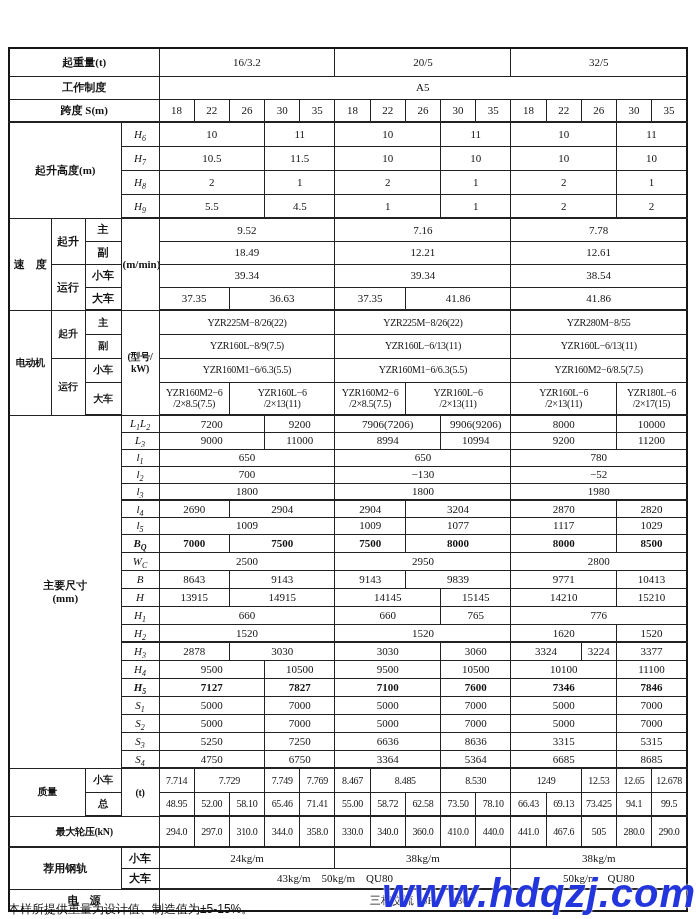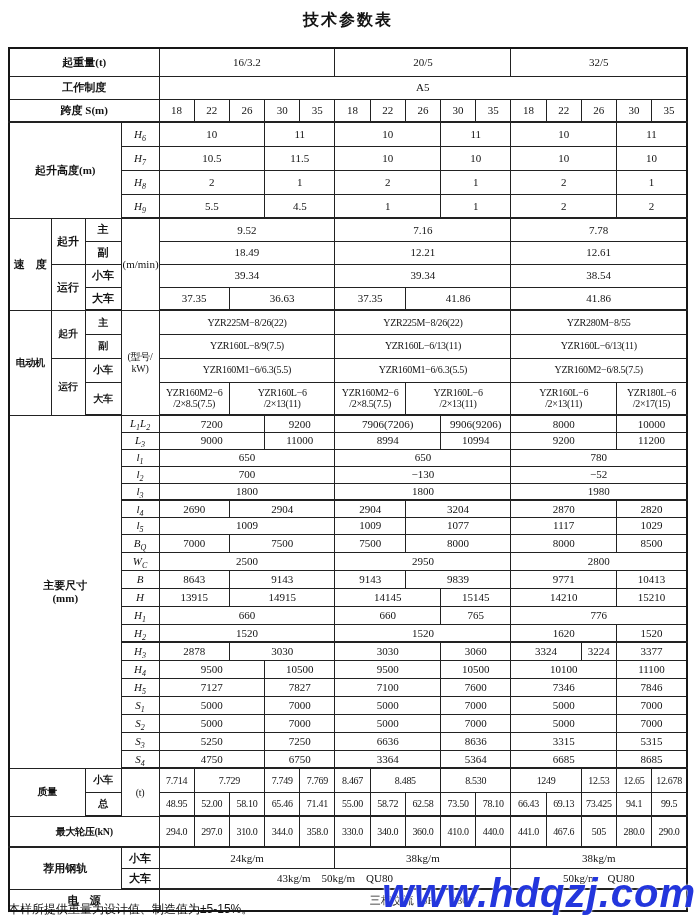--- a/index.html
+++ b/index.html
@@ -7,38 +7,37 @@
         font-family:"Liberation Serif", serif;color:#131313;}
   .title{position:absolute;top:10px;left:0;width:100%;text-align:center;
          font-size:16px;font-weight:bold;letter-spacing:2px;
          font-family:"Liberation Sans", sans-serif;}
   table.spec{position:absolute;left:8px;top:47px;width:680px;border-collapse:collapse;
              table-layout:fixed;border:2px solid #161616;}
   table.spec td{border:1px solid #222;text-align:center;vertical-align:middle;
                 font-size:11px;line-height:1.12;padding:0 1px;overflow:hidden;
                 font-family:"Liberation Serif", serif;}
   td.head{font-weight:bold;font-size:12px;font-family:"Liberation Sans", sans-serif;}
-  td.unit{font-weight:normal;font-size:9.5px;font-family:"Liberation Sans", sans-serif;}
+  td.unit{font-weight:bold;font-size:9.5px;font-family:"Liberation Sans", sans-serif;}
   td.dim{font-style:italic;font-size:12px;}
   td.dim sub, td sub{font-size:8px;line-height:0;}
   tr.sm td{font-size:10px;letter-spacing:-0.3px;}
   tr.hb td{border-bottom-width:2px;}
   td.gl{border-left-width:2px;}
   .footnote{position:absolute;left:8px;bottom:1px;font-size:12px;
             font-family:"Liberation Sans", sans-serif;}
   .watermark{position:absolute;right:0px;bottom:3px;font-size:40px;font-weight:800;
              font-style:italic;letter-spacing:1px;color:#2336dd;
              font-family:"Liberation Sans", sans-serif;
              text-shadow:0 0 3px #ffffff,0 0 1px #ffffff;}
 </style>
 </head>
 <body>
 
 <div class="page">
-  <div class="title">技术参数表</div>
 
   <table class="spec">
     <colgroup>
         <col style="width: 42px;">
         <col style="width: 34px;">
         <col style="width: 36px;">
         <col style="width: 38px;">
         <col>
         <col>
         <col>
@@ -229,21 +228,21 @@
           <td colspan="2">2820</td>
         </tr>
         <tr style="height: 17px;">
           <td class="dim">l<sub>5</sub></td>
           <td colspan="5">1009</td>
           <td colspan="2" class="gl">1009</td>
           <td colspan="3">1077</td>
           <td colspan="3" class="gl">1117</td>
           <td colspan="2">1029</td>
         </tr>
-        <tr style="height: 18px;">
+        <tr style="height: 18px; font-weight: bold;">
           <td class="dim">B<sub>Q</sub></td>
           <td colspan="2">7000</td>
           <td colspan="3">7500</td>
           <td colspan="2" class="gl">7500</td>
           <td colspan="3">8000</td>
           <td colspan="3" class="gl">8000</td>
           <td colspan="2">8500</td>
         </tr>
         <tr style="height: 18px;">
           <td class="dim">W<sub>C</sub></td>
@@ -295,21 +294,21 @@
         </tr>
         <tr style="height: 18px;">
           <td class="dim">H<sub>4</sub></td>
           <td colspan="3">9500</td>
           <td colspan="2">10500</td>
           <td colspan="3" class="gl">9500</td>
           <td colspan="2">10500</td>
           <td colspan="3" class="gl">10100</td>
           <td colspan="2">11100</td>
         </tr>
-        <tr style="height: 18px;">
+        <tr style="height: 18px; font-weight: bold;">
           <td class="dim">H<sub>5</sub></td>
           <td colspan="3">7127</td>
           <td colspan="2">7827</td>
           <td colspan="3" class="gl">7100</td>
           <td colspan="2">7600</td>
           <td colspan="3" class="gl">7346</td>
           <td colspan="2">7846</td>
         </tr>
         <tr style="height: 18px;">
           <td class="dim">S<sub>1</sub></td>

